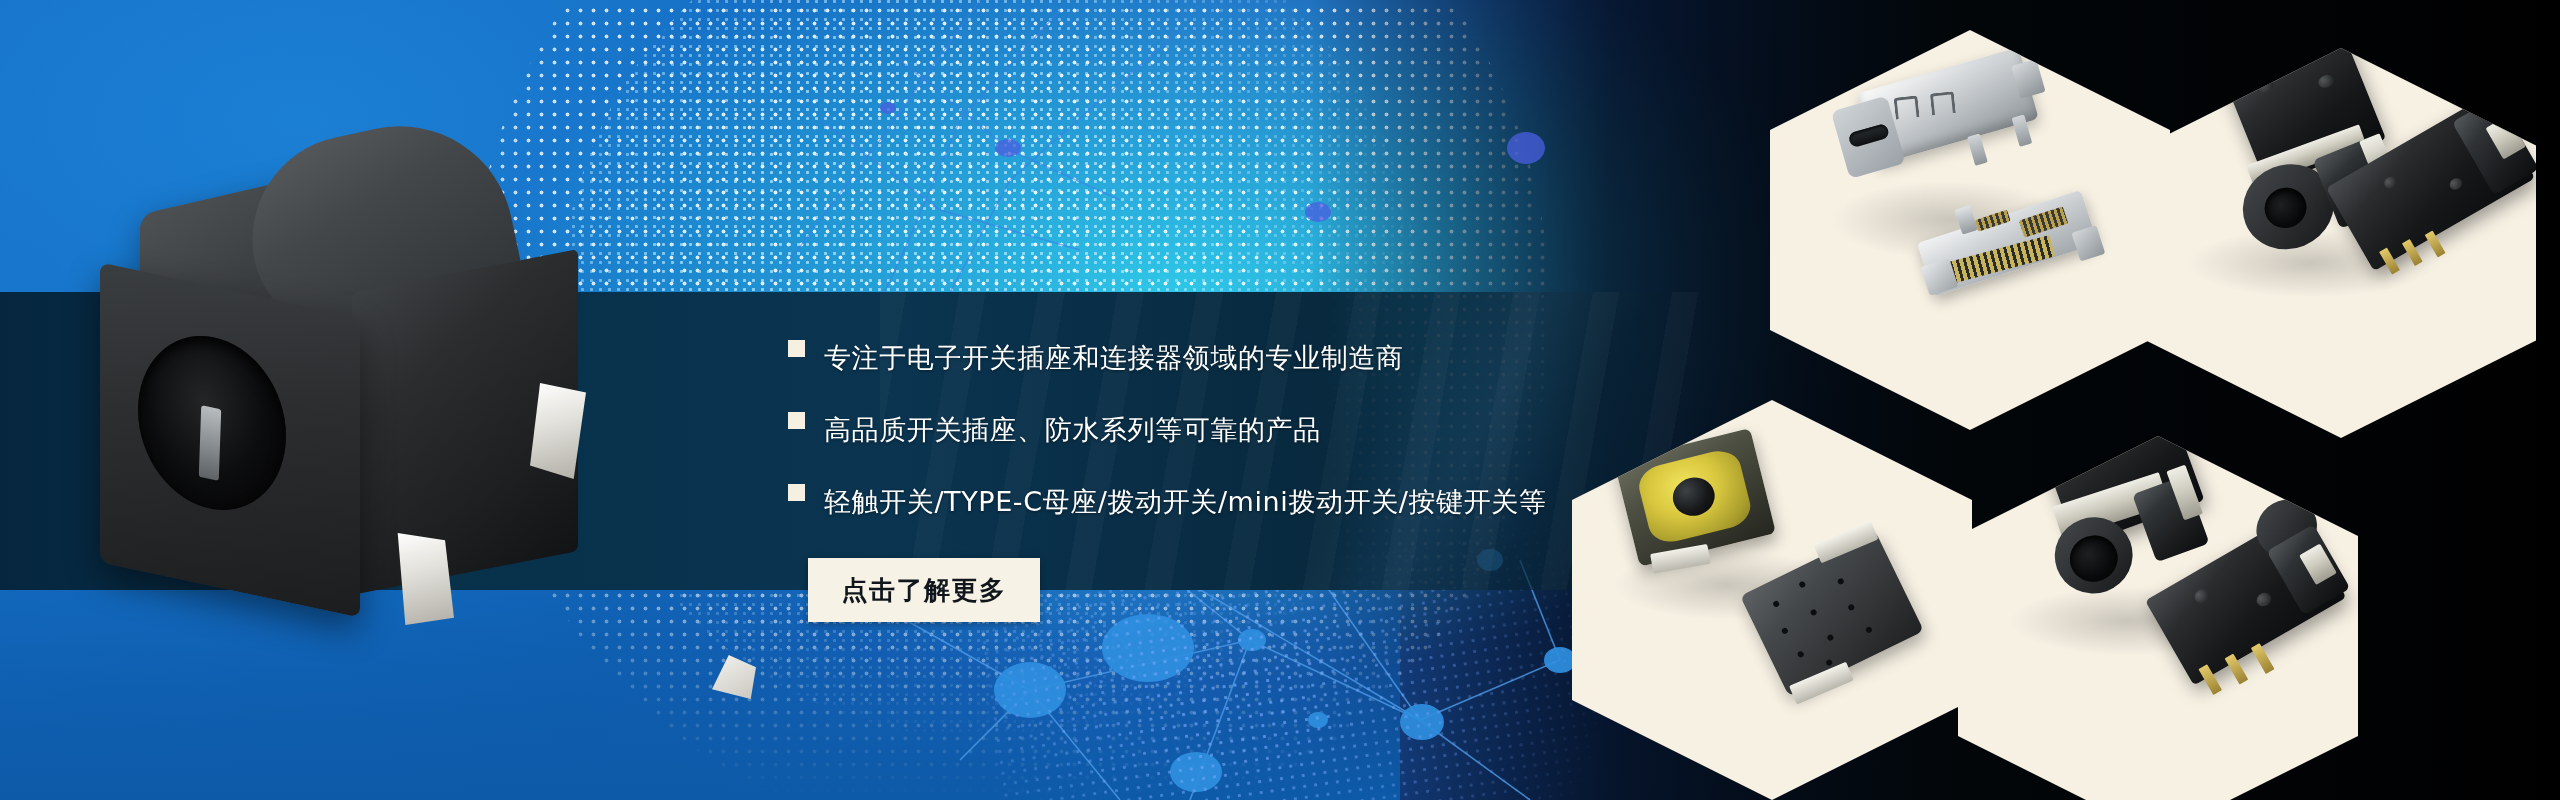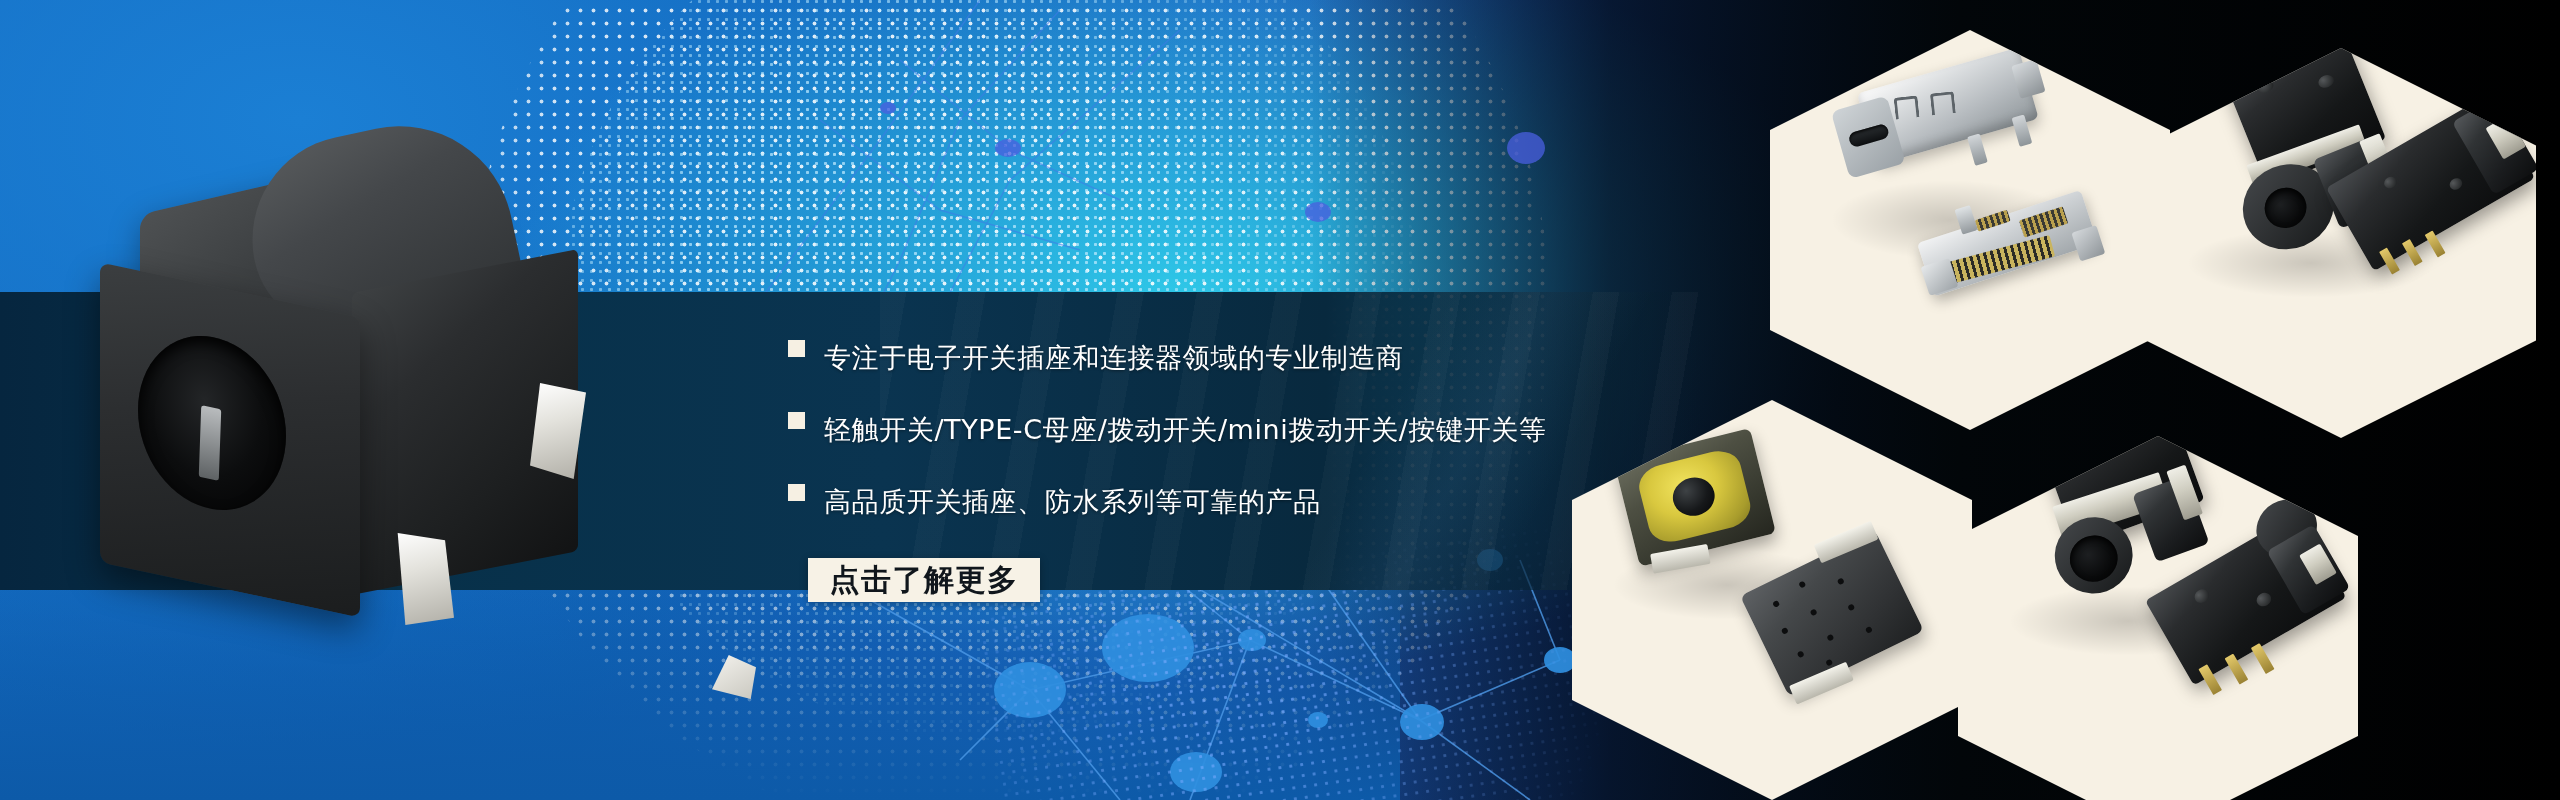--- a/index.html
+++ b/index.html
@@ -86,24 +86,24 @@
   .bsq{ width:17px; height:17px; background:#f6f0e3; margin-right:19px; flex:none; }
   .btxt{
     color:#ffffff; font-size:27px; letter-spacing:.6px; white-space:nowrap;
     font-family:"DejaVu Sans","Liberation Sans",sans-serif;
     text-shadow:0 1px 3px rgba(0,0,0,.45);
   }
 
   
   .cta{
     position:absolute; left:808px; top:558px;
-    width:232px; height:44px;
+    width:232px; height:64px;
     background:#f7f2e6;
     display:flex; align-items:center; justify-content:center;
-    color:#10161c; font-size:30px; font-weight:bold; letter-spacing:1.5px;
+    color:#10161c; font-size:26px; font-weight:bold; letter-spacing:1.5px;
     font-family:"DejaVu Sans","Liberation Sans",sans-serif;
     cursor:pointer; box-shadow:0 2px 8px rgba(0,0,0,.3);
   }
 
   
   .hex{
     position:absolute;
     background:#f7f1e4;
     clip-path:polygon(50% 0%,100% 25%,100% 75%,50% 100%,0% 75%,0% 25%);
     overflow:hidden;
@@ -335,25 +335,25 @@
   <div class="chiplet"></div>
 
 
   <div class="bullets">
     <div class="brow">
       <span class="bsq"></span>
       <span class="btxt">专注于电子开关插座和连接器领域的专业制造商</span>
     </div>
     <div class="brow">
       <span class="bsq"></span>
-      <span class="btxt">轻触开关/TYPE-C母座/拨动开关/mini拨动开关/按键开关等</span>
+      <span class="btxt">高品质开关插座、防水系列等可靠的产品</span>
     </div>
     <div class="brow">
       <span class="bsq"></span>
-      <span class="btxt">高品质开关插座、防水系列等可靠的产品</span>
+      <span class="btxt">轻触开关/TYPE-C母座/拨动开关/mini拨动开关/按键开关等</span>
     </div>
   </div>
 
   <div class="cta">点击了解更多</div>
 
   <div class="hex" style="left:1770px; top:30px; width:400px; height:400px;">
     <div class="hex-inner">
       <div class="shadow-e" style="left:60px; top:150px; width:240px; height:80px;"></div>
 
       <div class="pc" style="left:58px; top:72px; transform:rotate(-16deg);">

